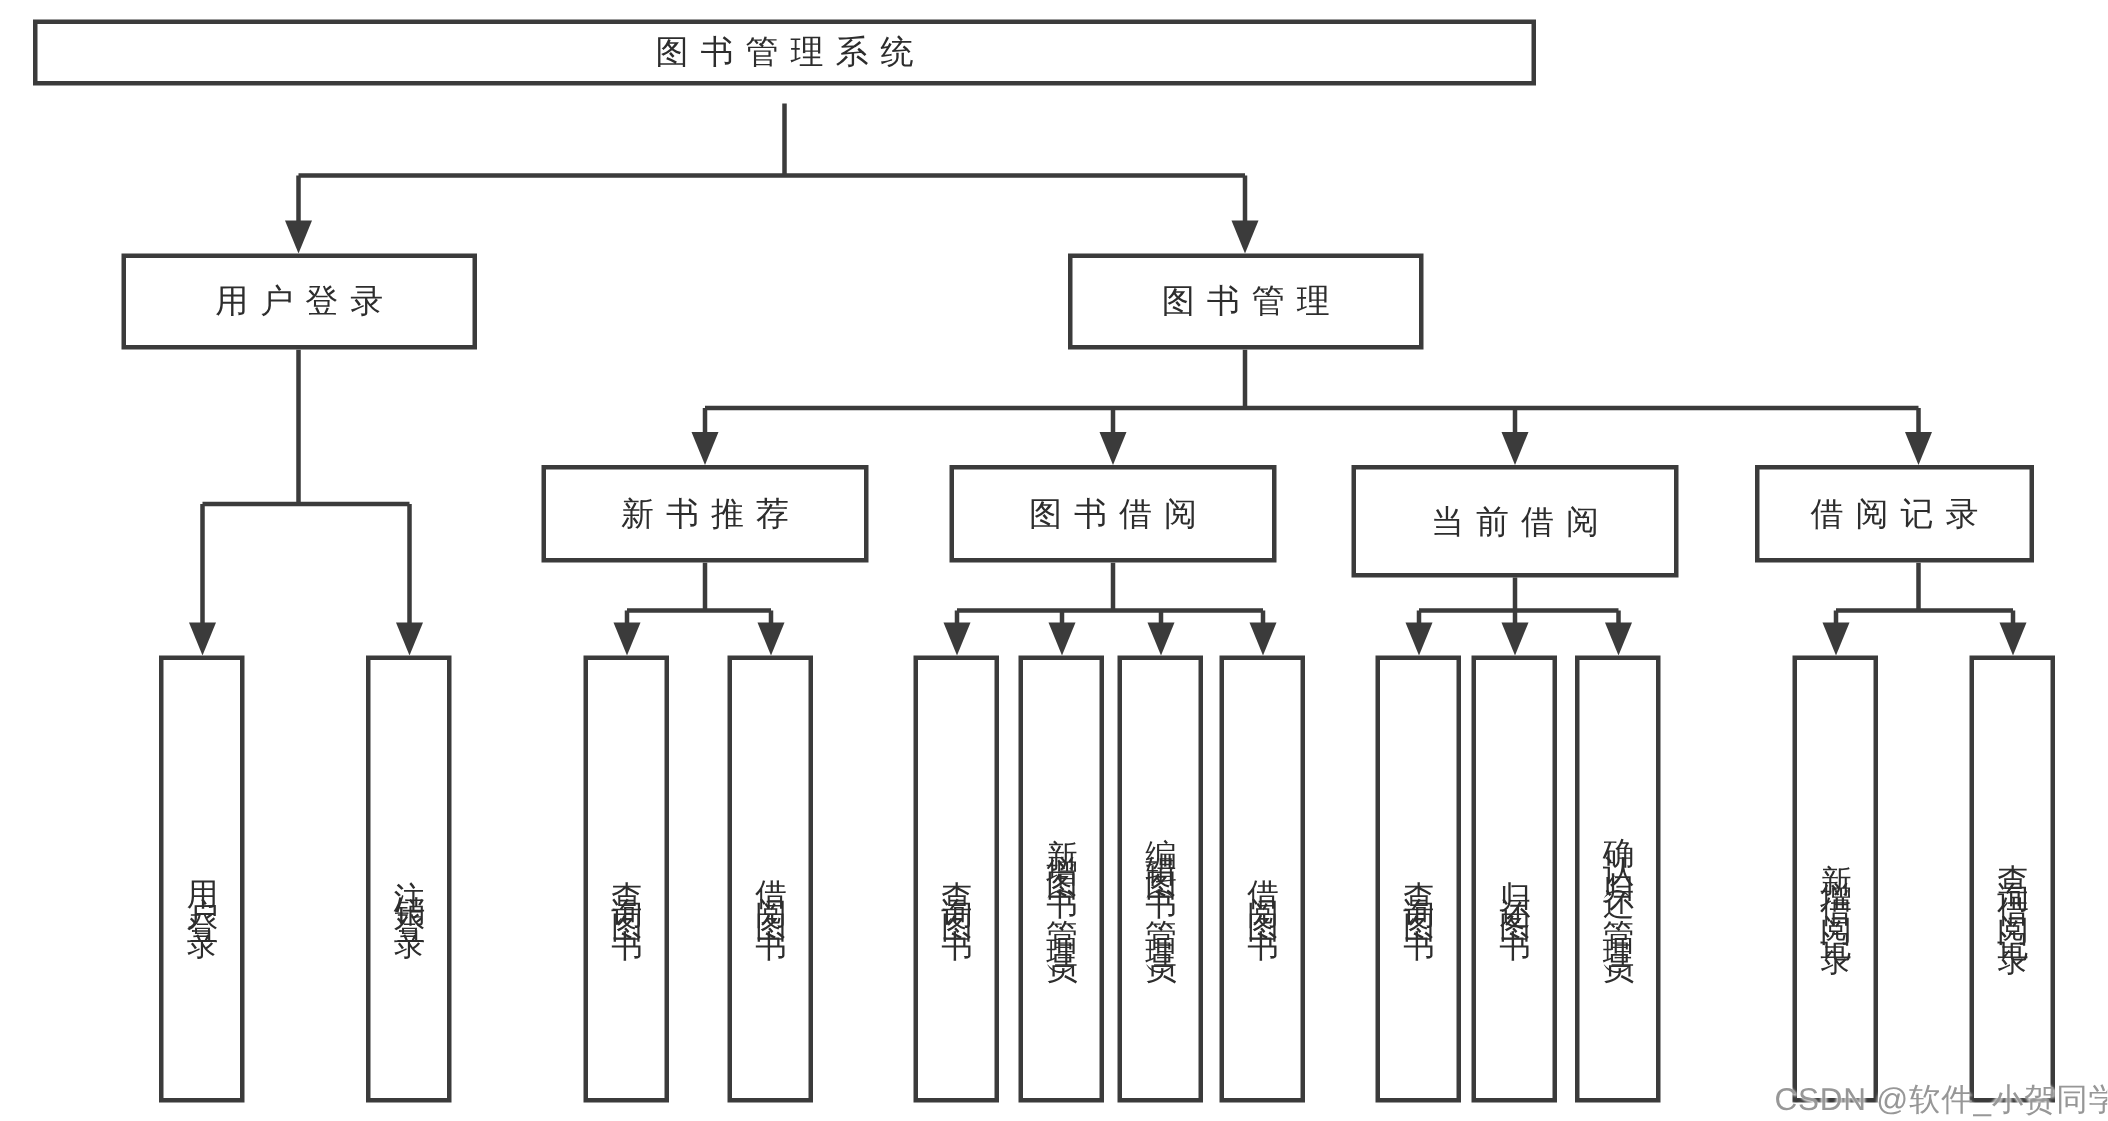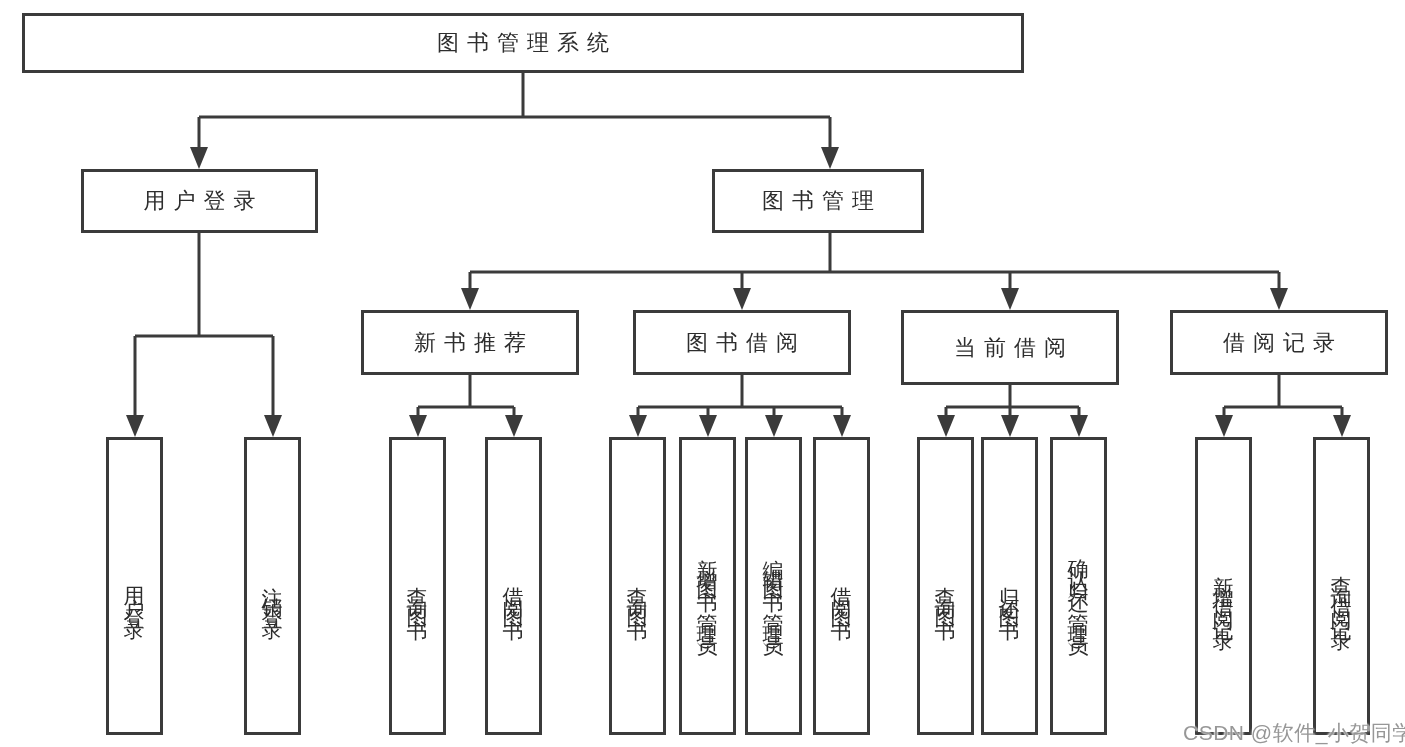--- a/index.html
+++ b/index.html
@@ -15,27 +15,27 @@
   }
   .h .lbl{
     font-size:22px;letter-spacing:8px;margin-right:-8px;white-space:nowrap;
   }
   .v .lbl{
     writing-mode:vertical-rl;text-orientation:mixed;
     font-size:21px;letter-spacing:11px;margin-bottom:-11px;
     line-height:1;white-space:nowrap;
   }
   
-  #n-root          {left:22px;  top:13px;  width:1002px;height:60px;justify-content:center;}
+  #n-root          {left:22px;  top:13px;  width:1002px;height:44px;justify-content:center;}
   #n-user-login    {left:81px;  top:169px; width:237px; height:64px;}
-  #n-book-mgmt     {left:712px; top:169px; width:212px; height:64px;font-family:Liberation Serif, serif;}
+  #n-book-mgmt     {left:712px; top:169px; width:237px; height:64px;font-family:Liberation Serif, serif;}
   #n-new-book-rec  {left:361px; top:310px; width:218px; height:65px;}
   #n-book-borrow   {left:633px; top:310px; width:218px; height:65px;}
   #n-current-borrow{left:901px; top:310px; width:218px; height:75px;}
-  #n-borrow-records{left:1170px;top:310px; width:218px; height:65px;}
+  #n-borrow-records{left:1170px;top:310px; width:186px; height:65px;}
   
   .leaf{width:57px;top:437px;height:298px;}
   #n-ul-login         {left:106px;}
   #n-ul-logout        {left:244px;}
   #n-nbr-query-book   {left:389px;}
   #n-nbr-borrow-book  {left:485px;}
   #n-bb-query-book    {left:609px;}
   #n-bb-add-book      {left:679px;}
   #n-bb-edit-book     {left:745px;}
   #n-bb-borrow-book   {left:813px;}

